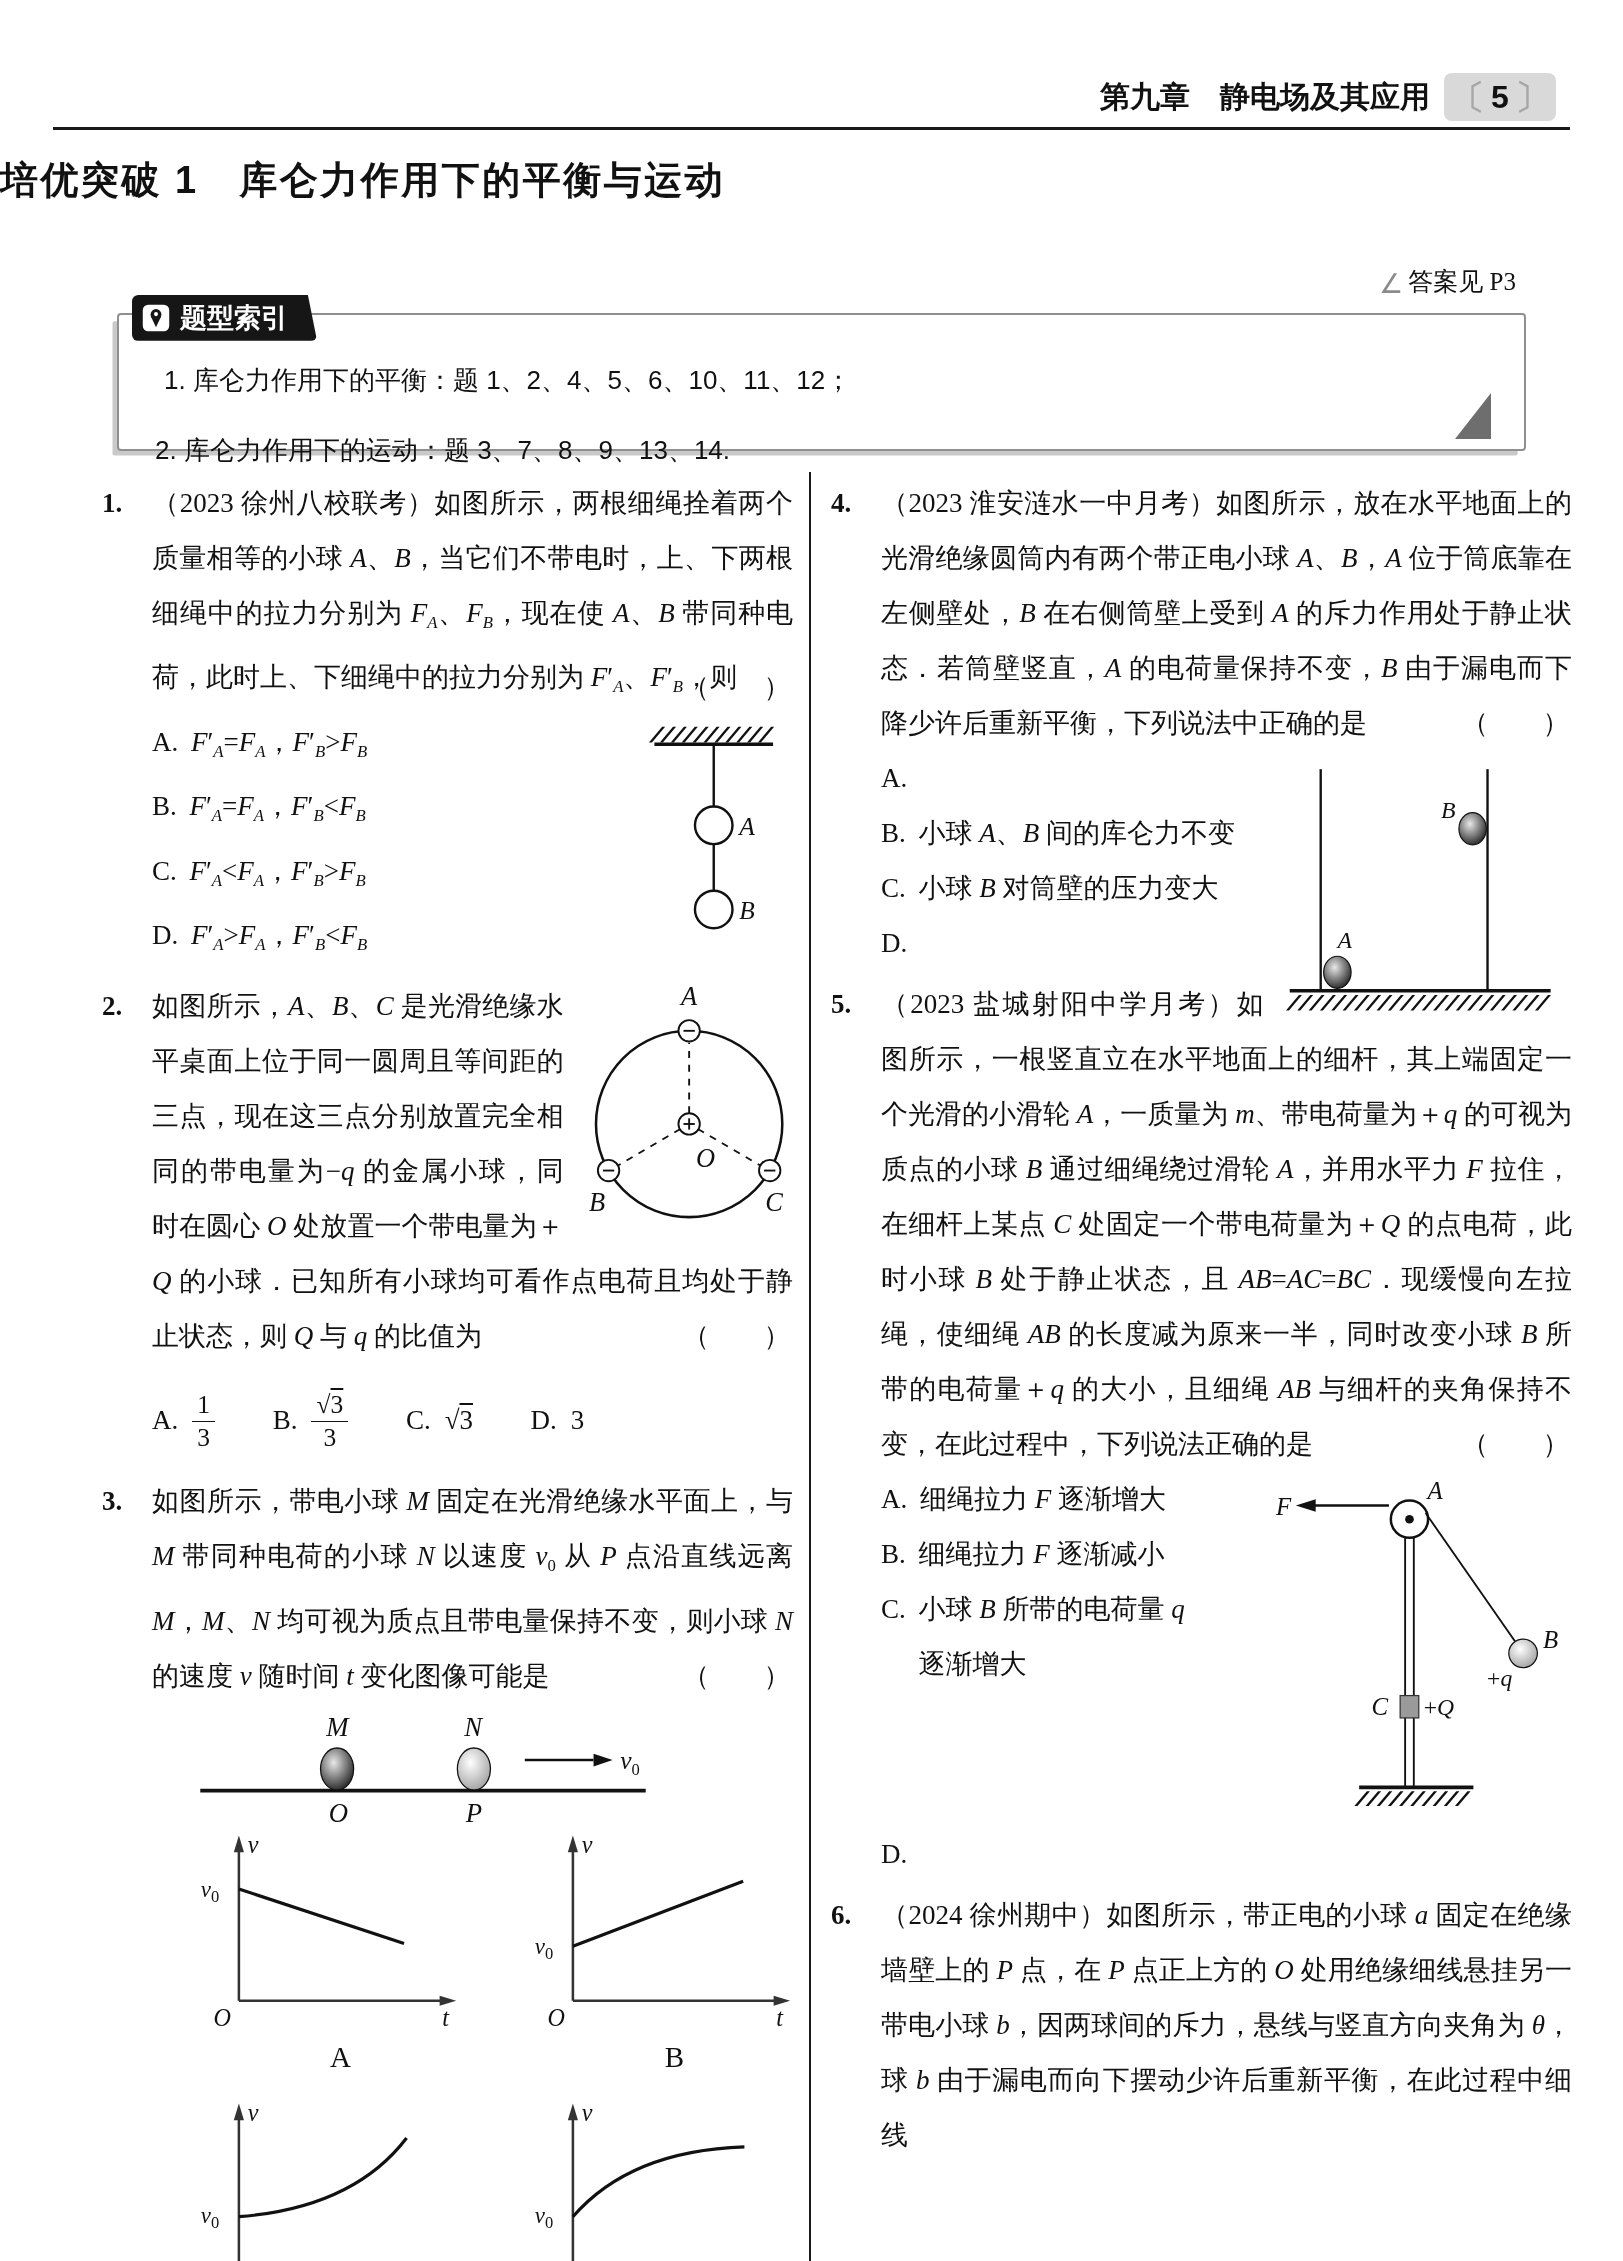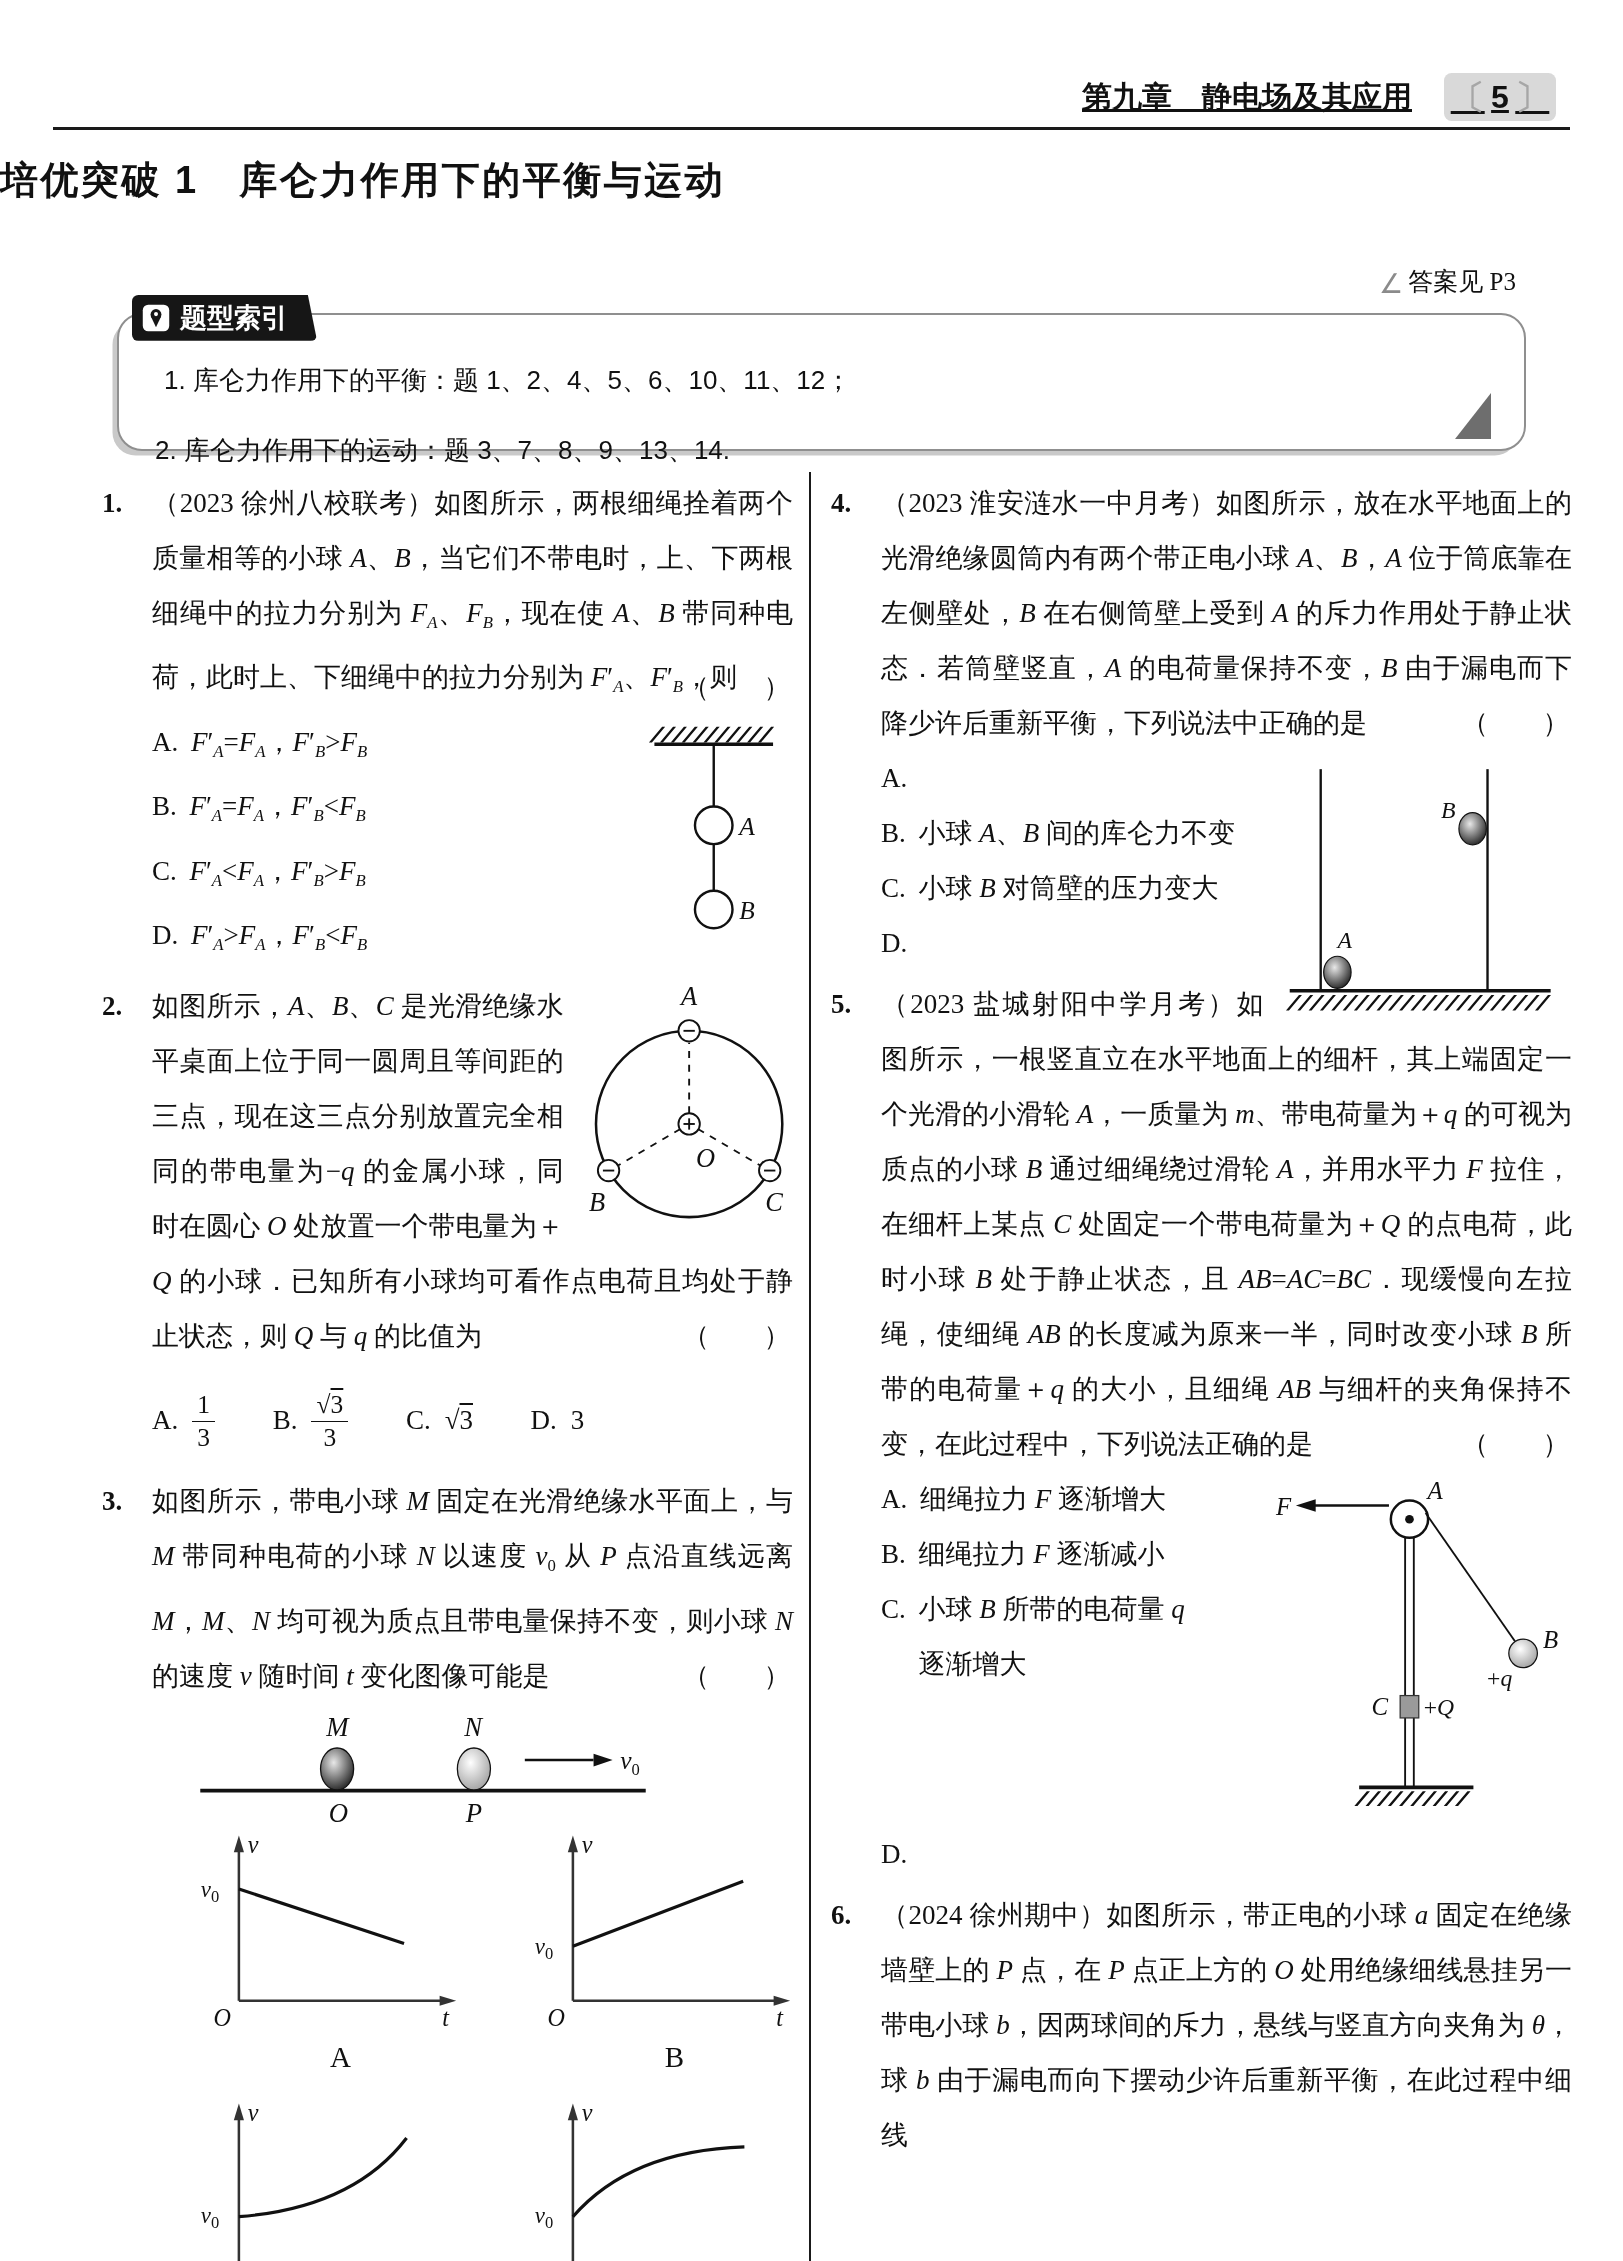--- a/index.html
+++ b/index.html
@@ -1,34 +1,34 @@
 <!DOCTYPE html>
 <html style="font-size:10.2px"><head>
 <meta charset="utf-8">
 <style>
   html,body{margin:0;padding:0;}
   body{width:1623px;height:2261px;position:relative;background:#ffffff;color:#111;
        font-family:"Liberation Serif",serif;overflow:hidden;}
 
   
-  .header{position:absolute;top:73px;right:67px;display:flex;align-items:center;gap:32px;
-          font-family:"Liberation Sans",sans-serif;font-weight:bold;font-size:30px;text-decoration:underline;}
+  .header{position:absolute;top:73px;right:67px;display:flex;align-items:center;gap:14px;
+          font-family:"Liberation Sans",sans-serif;font-weight:bold;font-size:30px;}
   .badge{display:inline-flex;align-items:center;justify-content:center;gap:6.4px;
          background:#d9d9d9;border-radius:7.6px;width:112px;height:48px;}
   .badge .br{color:#a6a6a6;font-size:34px;line-height:1;}
   .badge .pg{font-size:32px;color:#111;}
   .rule{position:absolute;left:53px;top:127px;width:1517px;height:2.5px;background:#1a1a1a;}
   .title{position:absolute;top:155px;left:0;width:100%;
          font-family:"Liberation Sans",sans-serif;font-weight:900;font-size:38px;letter-spacing:2.5px;}
   .answer-ref{position:absolute;top:265px;right:107px;font-size:25px;display:flex;align-items:flex-end;gap:5.1px;}
   .answer-ref .aicon{color:#8b8b8b;font-size:27px;line-height:1;}
 
   
   .index-box{position:absolute;left:117px;top:313px;width:1405px;height:134px;background:#fff;
-             border:2.5px solid #8f8f8f;border-radius:25px;box-shadow:-6.4px 6.4px 0 -1.9px #c9c9c9;}
+             border:2.5px solid #8f8f8f;border-radius:4px;box-shadow:-6.4px 6.4px 0 -1.9px #c9c9c9;}
   .index-tab{position:absolute;left:12.7px;top:-20.4px;background:#161616;color:#fff;
              font-family:"Liberation Sans",sans-serif;font-weight:bold;font-size:27px;
              padding:5.1px 29px 5.1px 10.2px;border-radius:6.4px;display:flex;align-items:center;gap:10.2px;
              clip-path:polygon(0 0,95% 0,100% 100%,0 100%);}
   .index-items{padding:21.6px 38px 0 28px;font-family:"Liberation Sans",sans-serif;
                font-size:26px;line-height:53px;}
   .index-tri{position:absolute;right:33px;bottom:10.2px;width:0;height:0;
              border-left:36px solid transparent;border-bottom:46px solid #6e6e6e;}
 
   

